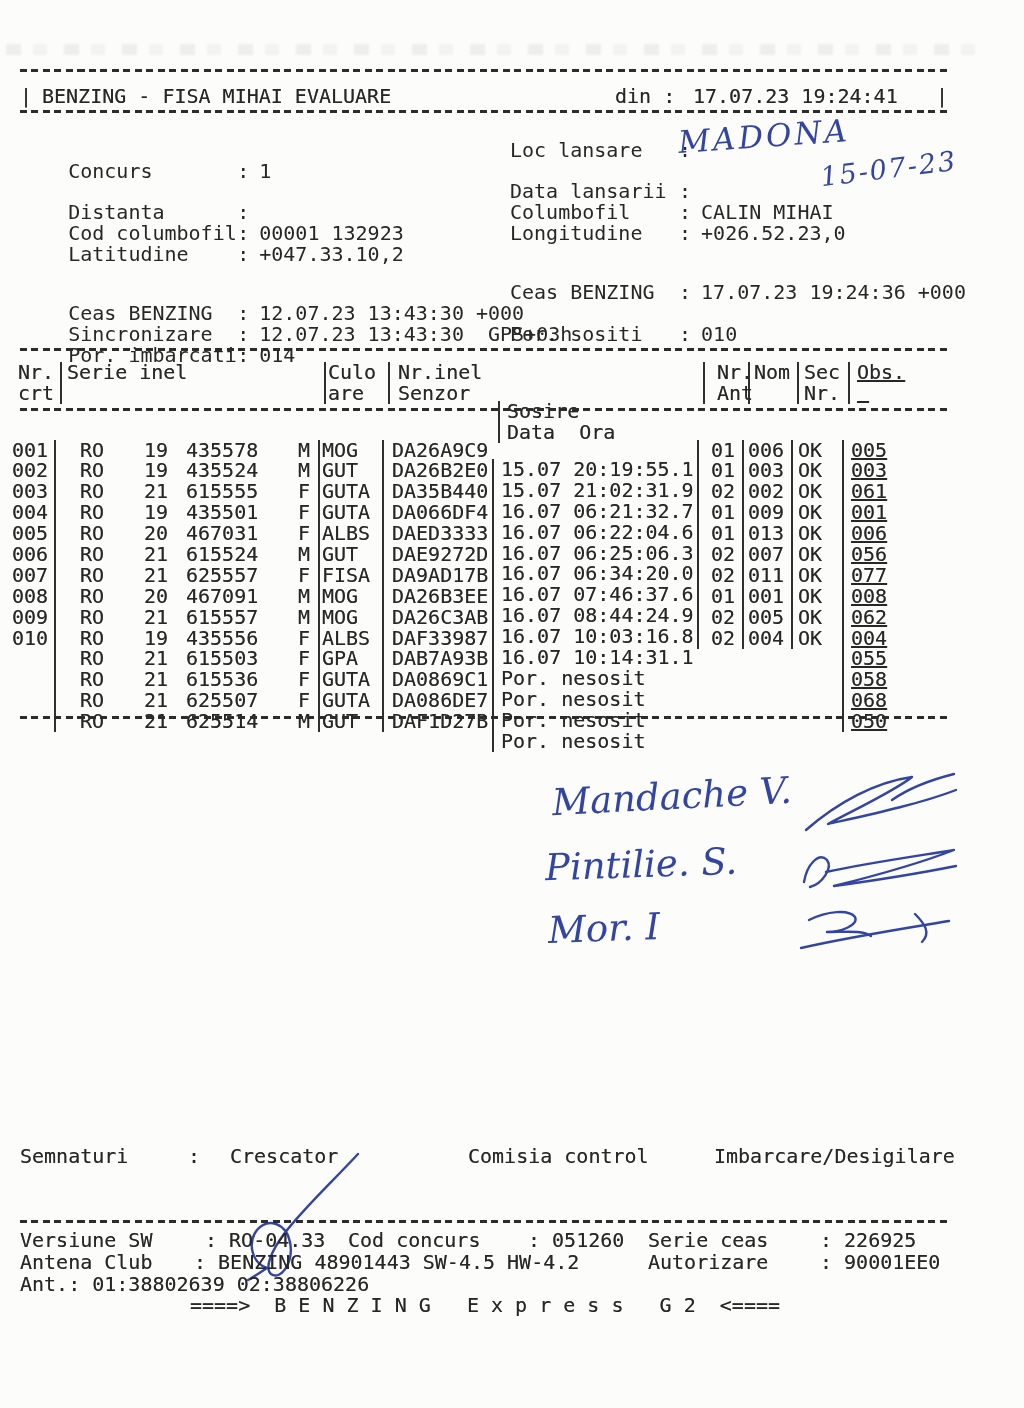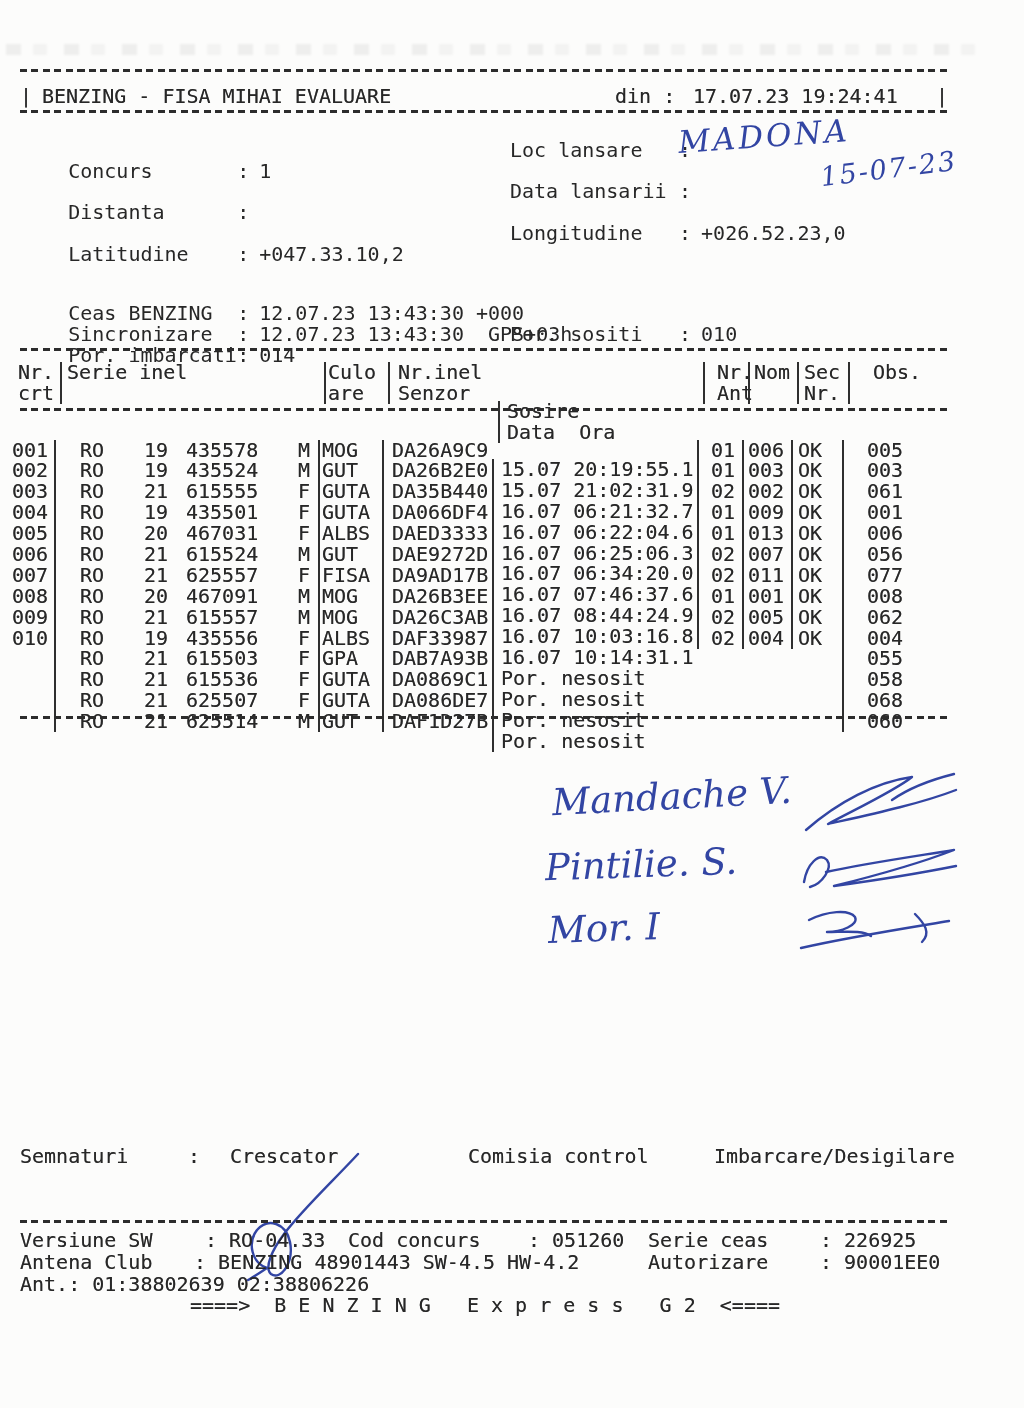--- a/index.html
+++ b/index.html
@@ -29,21 +29,21 @@
     grid-template-columns:42px 264px 64px 110px 205px 45px 49px 51px 102px;
     width:932px;
   }
   .thead{position:absolute;left:18px;top:362px;}
   .rows{position:absolute;left:12px;top:420px;width:932px;}
   .trow{height:20.9px;align-items:center;}
   .cell{white-space:pre;overflow:visible;text-shadow:0 0 0.6px rgba(40,40,40,.55);}
   .thead .cell{height:42px;}
   .c2,.c3,.c4,.c5,.c6,.c7,.c8,.c9{border-left:2px solid #2f2f2f;}
   .c3{padding-left:2px;} .c4{padding-left:8px;} .c5{padding-left:7px;margin-top:39px;}
-  .c6{padding-left:12px;} .c7{padding-left:4px;} .c8{padding-left:5px;} .c9{padding-left:23px;}
+  .c6{padding-left:12px;} .c7{padding-left:4px;} .c8{padding-left:5px;} .c9{padding-left:7px;text-decoration:underline;}
   .thead .c2{padding-left:5px;}
   .serie{display:flex;padding-left:24px;}
   .f-ring{width:64px;} .f-yr{width:42px;} .f-num{flex:1;} .f-sex{width:30px;text-align:right;padding-right:8px;}
   
   .hw{
     position:absolute;font-family:"DejaVu Serif","Liberation Serif",serif;
     font-style:italic;color:#3245a3;white-space:pre;
   }
   .sig{position:absolute;}
   .sig path{fill:none;stroke:#3245a3;stroke-width:2.4;stroke-linecap:round;stroke-linejoin:round;}
@@ -65,26 +65,31 @@
   <div class="dash" style="top:110px"></div>
 
   <div class="row" style="top:140px">
     <span class="lbl">Concurs</span><span>:</span><span class="val">1</span>
     <span class="rpart"><span class="lbl">Loc lansare</span><span>:</span><span class="val"></span></span>
   </div>
   <div class="row" style="top:181px">
     <span class="lbl">Distanta</span><span>:</span><span class="val"></span>
     <span class="rpart"><span class="lbl">Data lansarii</span><span>:</span><span class="val"></span></span>
   </div>
+  <div class="row" style="top:202px">
+    <span class="lbl">Cod columbofil</span><span>:</span><span class="val">00001 132923</span>
+    <span class="rpart"><span class="lbl">Columbofil</span><span>:</span><span class="val">CALIN MIHAI</span></span>
+  </div>
   <div class="row" style="top:223px">
     <span class="lbl">Latitudine</span><span>:</span><span class="val">+047.33.10,2</span>
     <span class="rpart"><span class="lbl">Longitudine</span><span>:</span><span class="val">+026.52.23,0</span></span>
   </div>
   <div class="row" style="top:282px">
     <span class="lbl">Ceas BENZING</span><span>:</span><span class="val">12.07.23 13:43:30 +000</span>
+    <span class="rpart"><span class="lbl">Ceas BENZING</span><span>:</span><span class="val">17.07.23 19:24:36 +000</span></span>
   </div>
   <div class="row" style="top:303px">
     <span class="lbl">Sincronizare</span><span>:</span><span class="val">12.07.23 13:43:30  GPS+03h</span>
   </div>
   <div class="row" style="top:324px">
     <span class="lbl">Por. imbarcati</span><span>:</span><span class="val">014</span>
     <span class="rpart"><span class="lbl">Por. sositi</span><span>:</span><span class="val">010</span></span>
   </div>
 
   <span class="hw" style="top:126px;left:678px;font-size:31px;letter-spacing:3px;transform:rotate(-4deg)">MADONA</span>
@@ -293,21 +298,21 @@
       <div class="cell c1"></div>
       <div class="cell c2 serie">
         <span class="f-ring">RO</span><span class="f-yr">21</span><span class="f-num">625514</span><span class="f-sex">M</span>
       </div>
       <div class="cell c3">GUT</div>
       <div class="cell c4">DAF1D27B</div>
       <div class="cell c5">Por. nesosit</div>
       <div class="cell c6"></div>
       <div class="cell c7"></div>
       <div class="cell c8"></div>
-      <div class="cell c9">060</div>
+      <div class="cell c9">050</div>
     </div>
   </div>
 
   <div class="dash" style="top:716px"></div>
 
   <span class="hw" style="top:786px;left:552px;font-size:37px;transform:rotate(-3deg)">Mandache V.</span>
   <span class="hw" style="top:854px;left:545px;font-size:37px;transform:rotate(-2deg)">Pintilie. S.</span>
   <span class="hw" style="top:918px;left:548px;font-size:37px;transform:rotate(-2deg)">Mor. I</span>
 
   <svg class="sig" style="top:768px;left:800px" width="162" height="70" viewBox="0 0 162 70">

